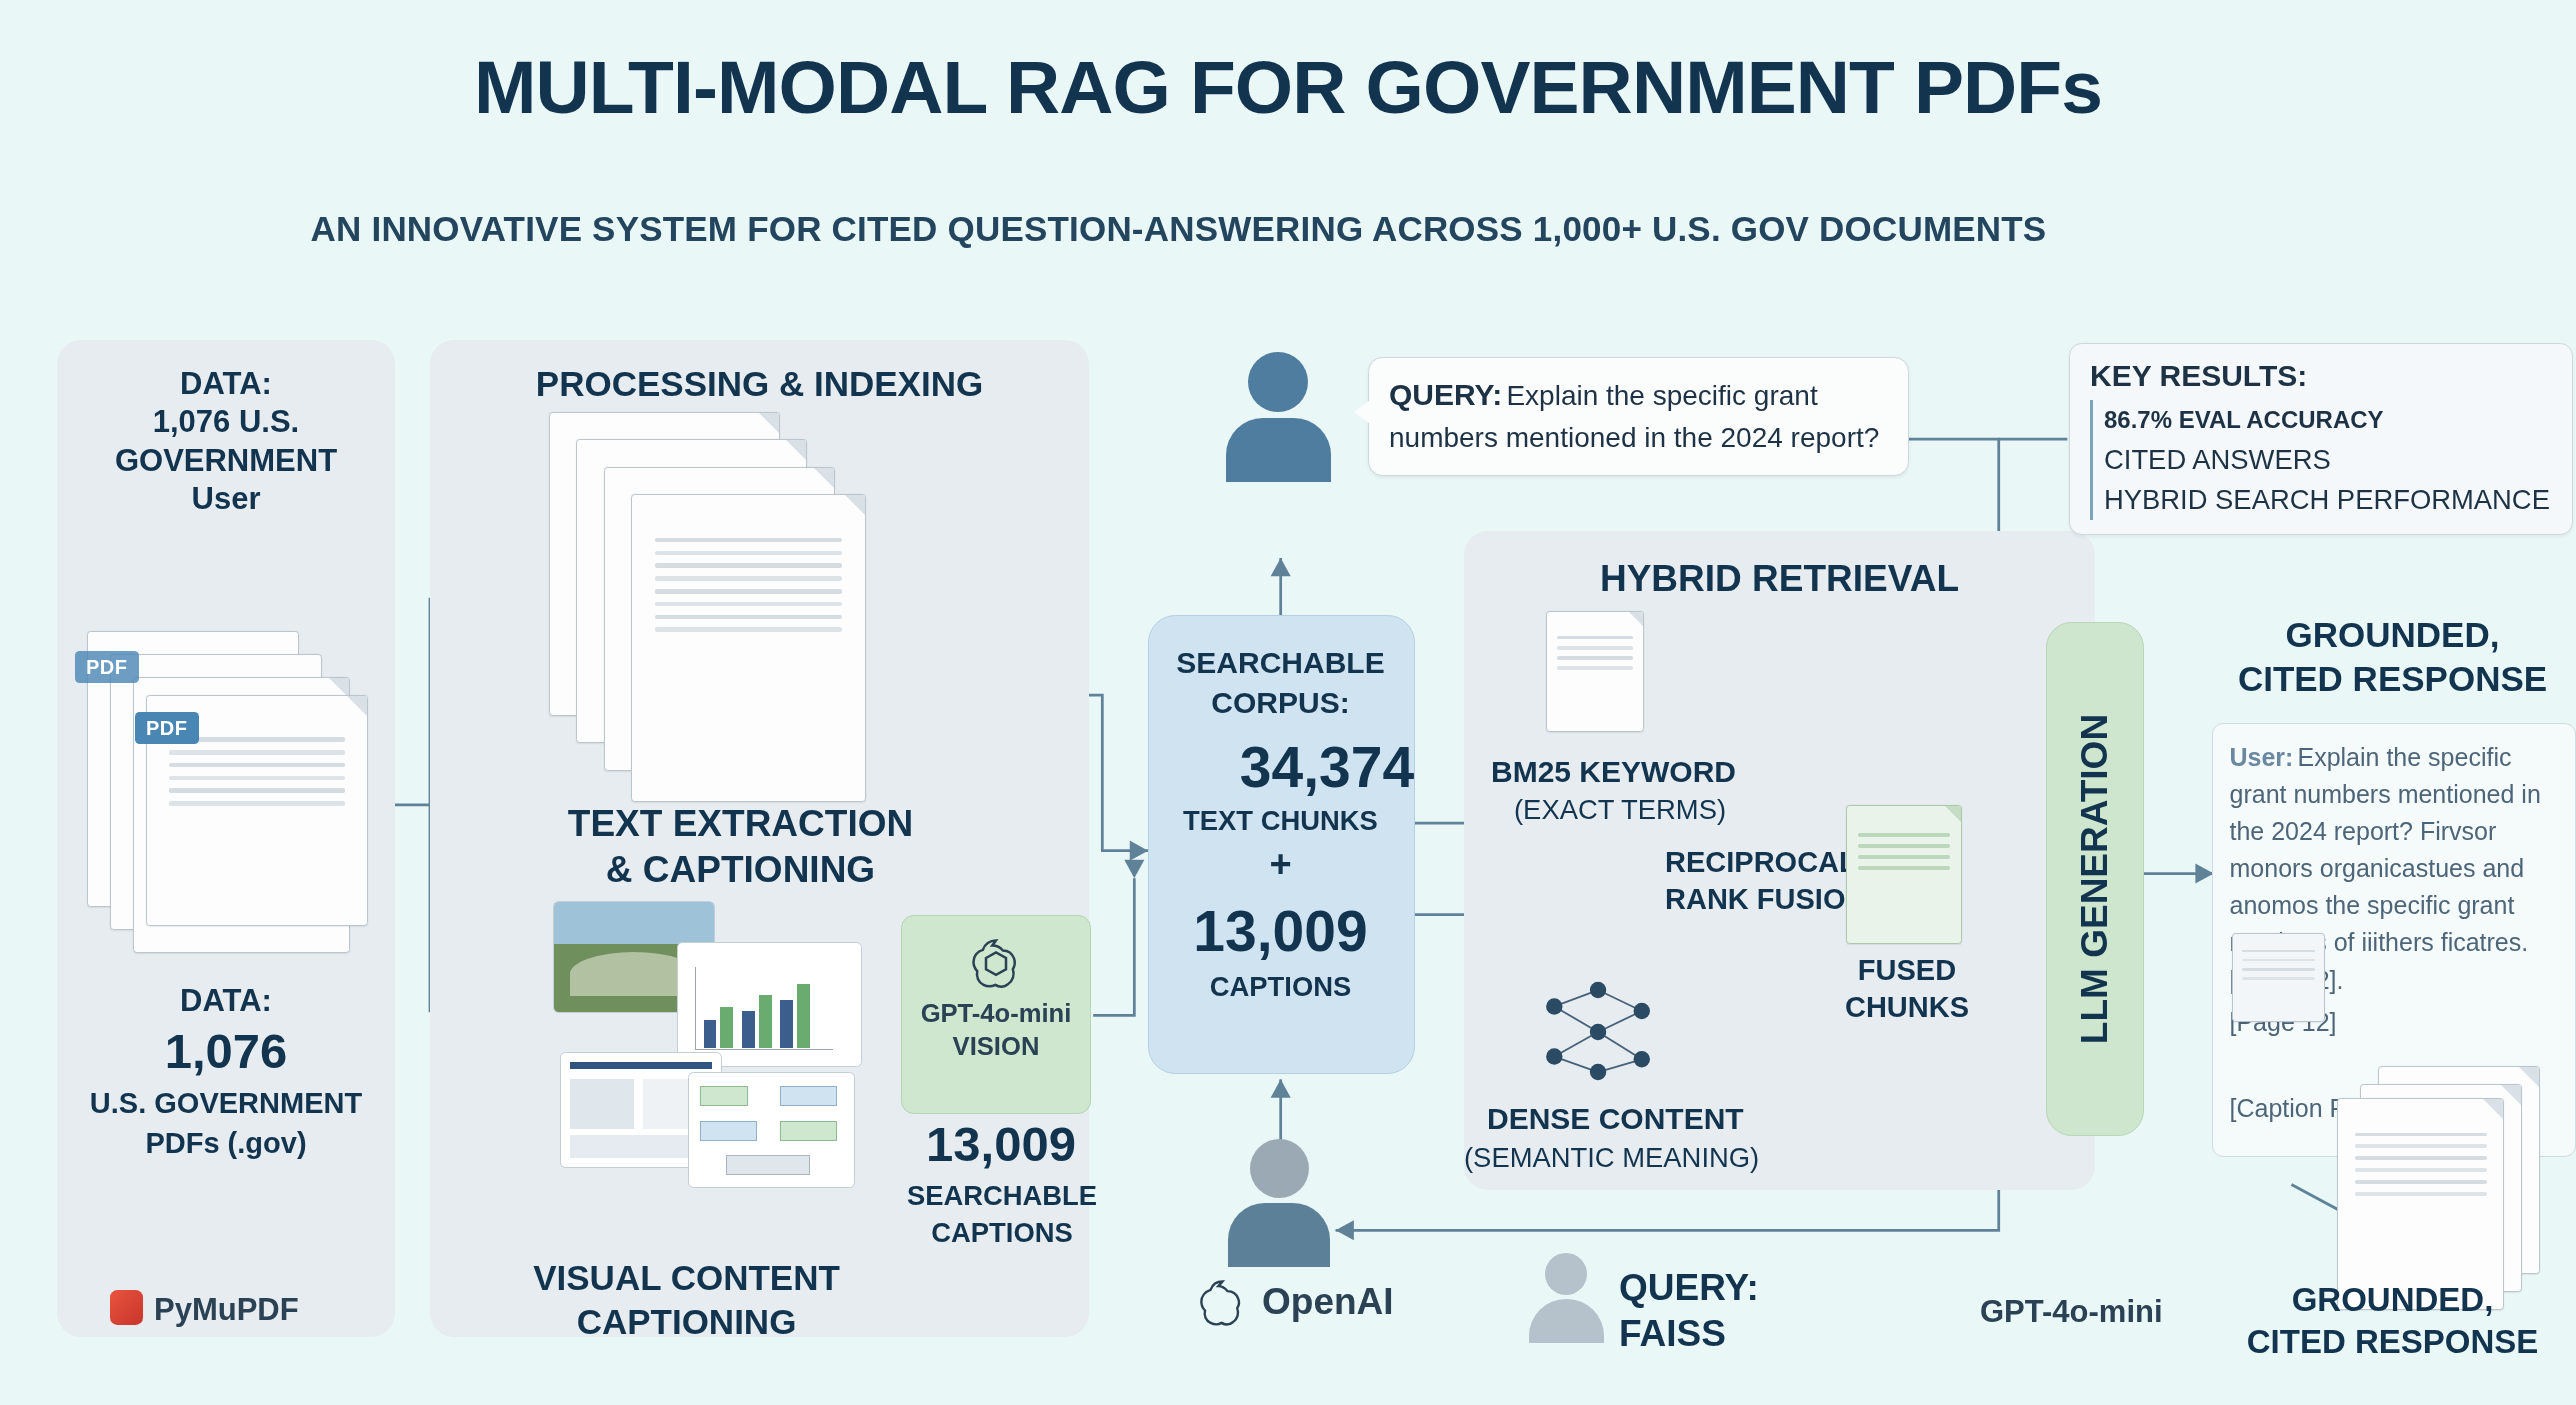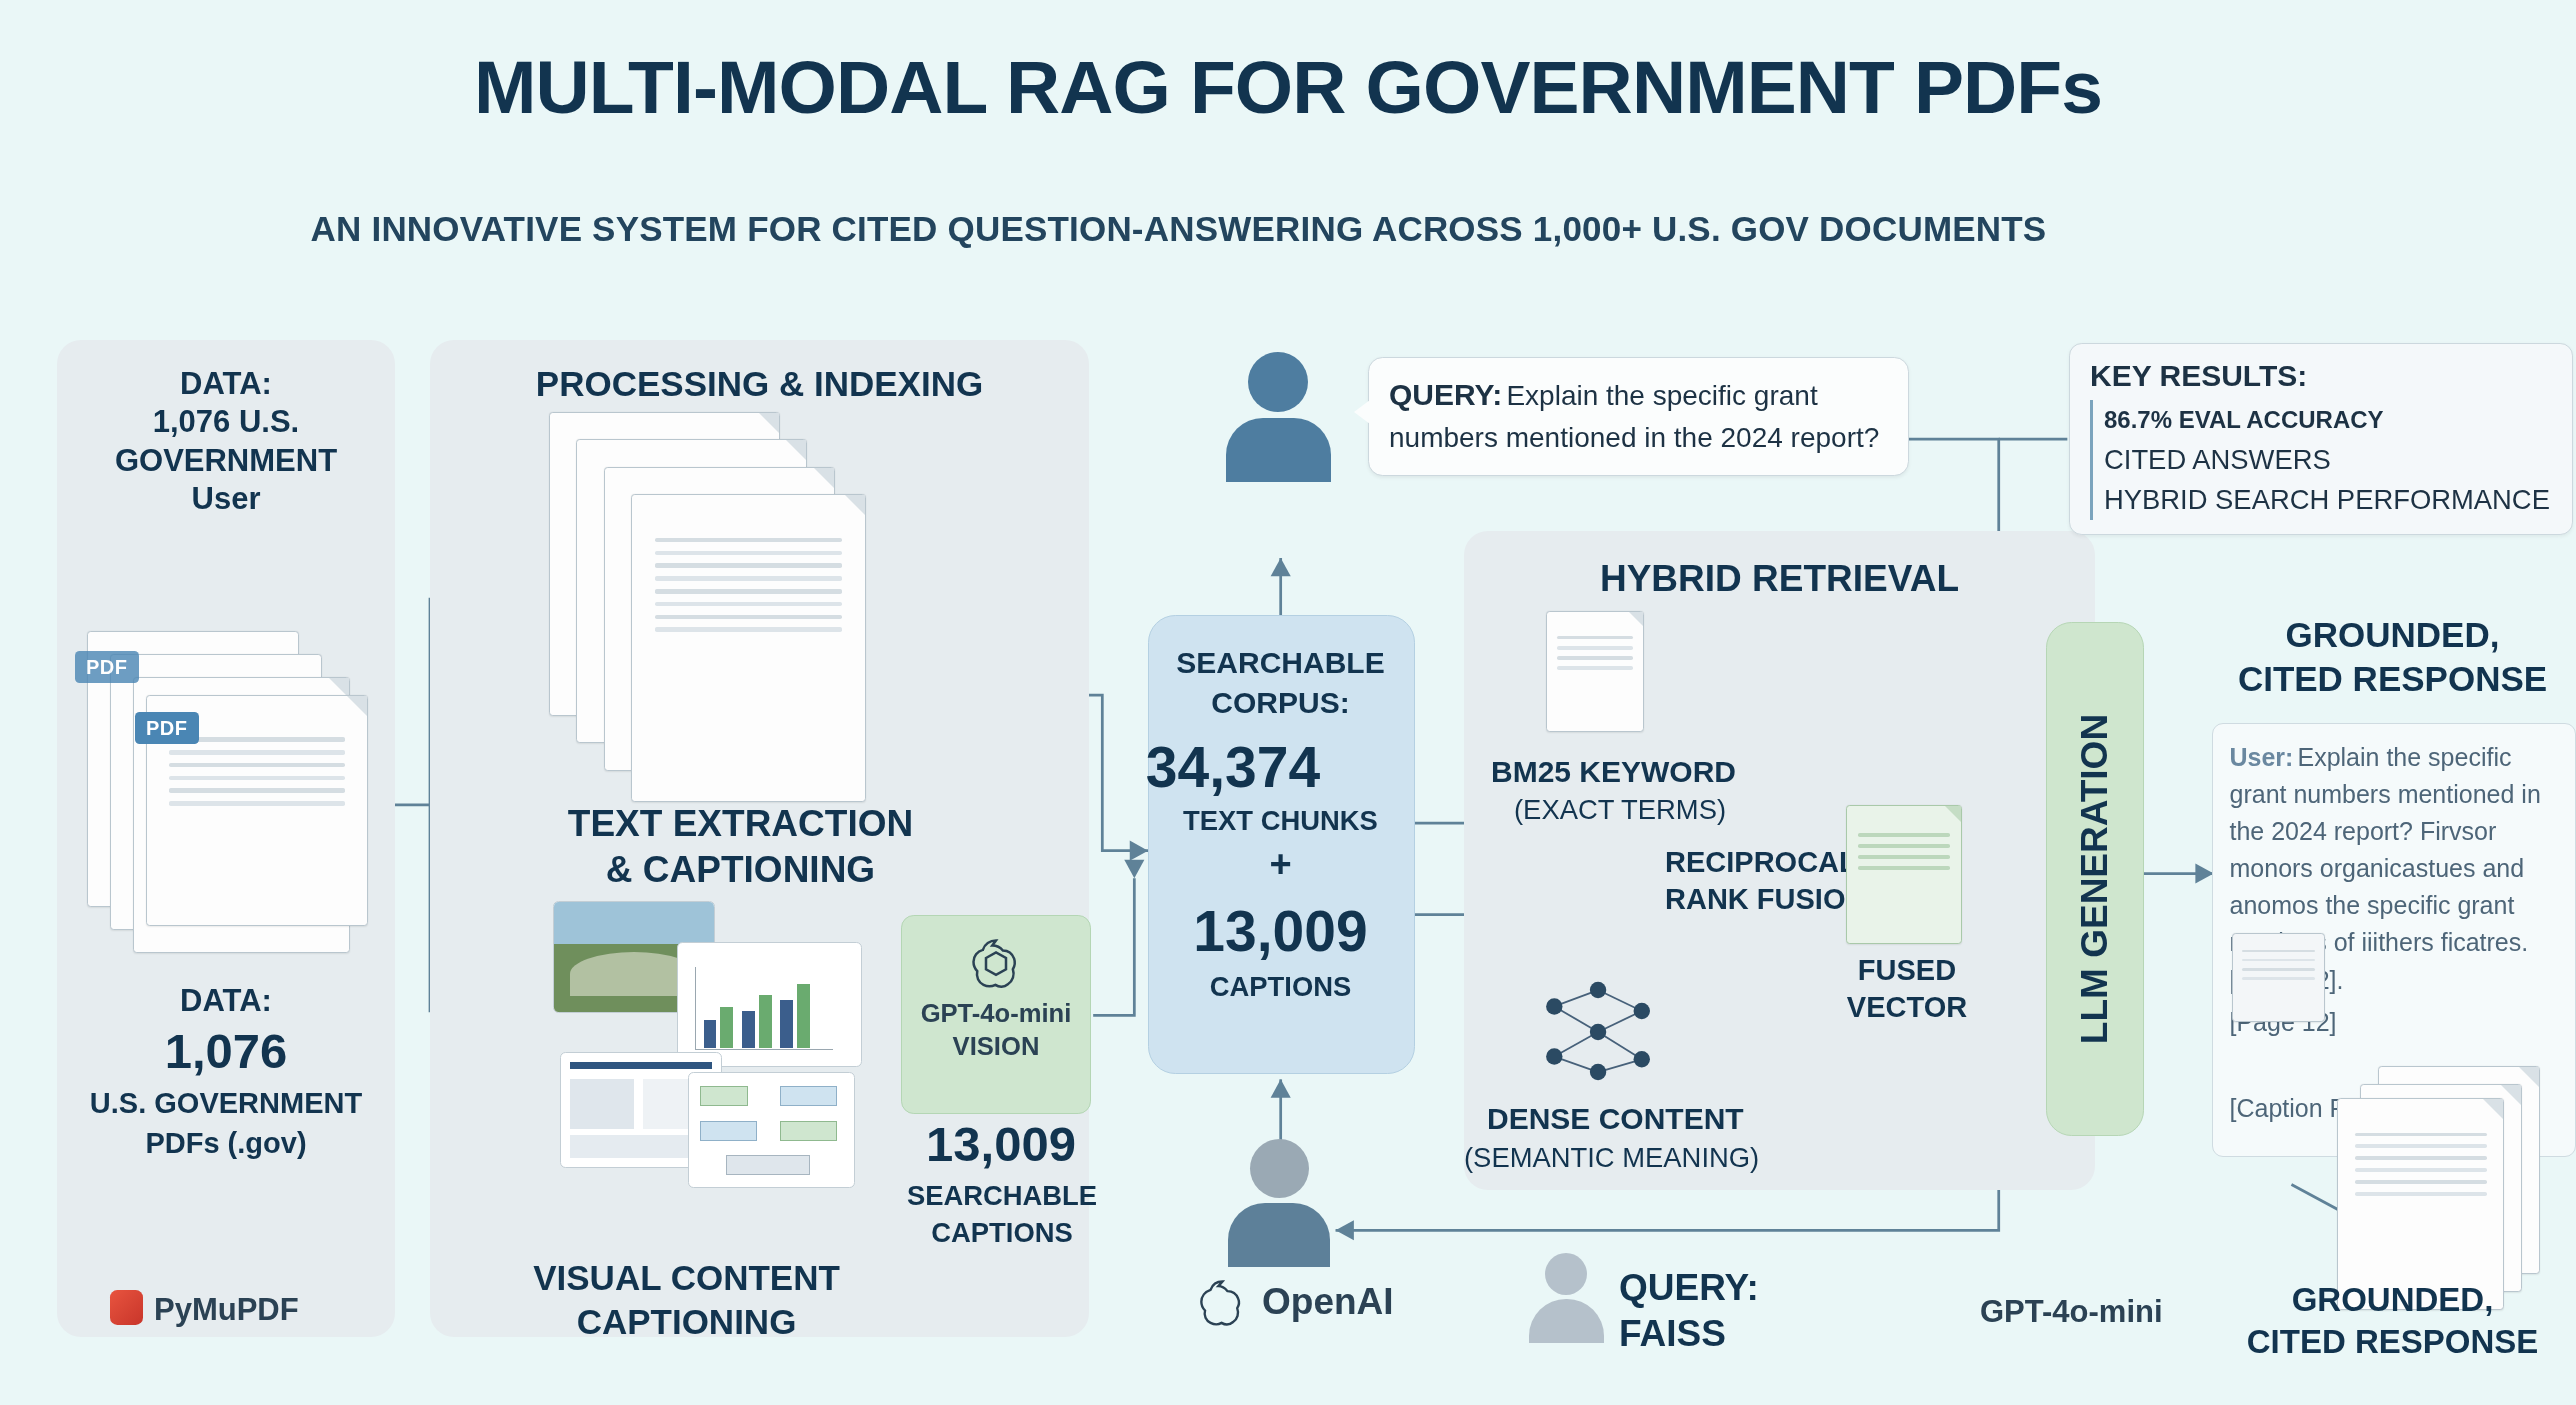--- a/index.html
+++ b/index.html
@@ -265,21 +265,21 @@
   <div class="txt b ctr" style="left:896px;top:1116px;width:210px;font-size:49px;">13,009</div>
   <div class="txt b ctr" style="left:892px;top:1180px;width:220px;font-size:27.4px;">SEARCHABLE</div>
   <div class="txt b ctr" style="left:892px;top:1217px;width:220px;font-size:27.4px;">CAPTIONS</div>
 
   <div class="txt b ctr" style="left:485px;top:1258px;width:403px;font-size:35px;">VISUAL CONTENT</div>
   <div class="txt b ctr" style="left:485px;top:1302px;width:403px;font-size:35px;">CAPTIONING</div>
 
   <div class="corpus" style="left:1148px;top:615px;width:265px;height:457px;"></div>
   <div class="txt b ctr" style="left:1148px;top:646px;width:265px;font-size:30px;">SEARCHABLE</div>
   <div class="txt b ctr" style="left:1148px;top:686px;width:265px;font-size:30px;">CORPUS:</div>
-  <div class="txt b ctr" style="left:1090px;top:734px;width:286px;font-size:57px;">34,374</div>
+  <div class="txt b ctr" style="left:1184px;top:734px;width:286px;font-size:57px;">34,374</div>
   <div class="txt b ctr" style="left:1148px;top:805px;width:265px;font-size:27.4px;">TEXT CHUNKS</div>
   <div class="txt b ctr" style="left:1148px;top:843px;width:265px;font-size:38px;">+</div>
   <div class="txt b ctr" style="left:1148px;top:898px;width:265px;font-size:57px;">13,009</div>
   <div class="txt b ctr" style="left:1148px;top:971px;width:265px;font-size:27.4px;">CAPTIONS</div>
 
   <div class="panel" style="left:1464px;top:531px;width:631px;height:659px;"></div>
   <div class="txt b ctr" style="left:1464px;top:558px;width:631px;font-size:37px;">HYBRID RETRIEVAL</div>
 
   <div class="doc" style="left:1546px;top:611px;width:96px;height:119px;">
     <span class="fold" style="border-left-width:14.6px;border-top-width:14.6px;"></span>
@@ -323,21 +323,21 @@
   <div class="doc" style="left:1846px;top:805px;width:114px;height:137px;background:#e9f3e9;border-color:#a9c9a9;">
     <span class="fold" style="border-left-width:16.5px;border-top-width:16.5px;border-top-color:#c5ddc5;"></span>
     <span class="lines" style="top:20%;">
       <i style="background:#bcd7bc;height:3.7px;margin-bottom:7.3px;"></i>
       <i style="background:#bcd7bc;height:3.7px;margin-bottom:7.3px;"></i>
       <i style="background:#bcd7bc;height:3.7px;margin-bottom:7.3px;"></i>
       <i style="background:#bcd7bc;height:3.7px;margin-bottom:7.3px;"></i>
     </span>
   </div>
   <div class="txt b ctr" style="left:1820px;top:954px;width:174px;font-size:29px;">FUSED</div>
-  <div class="txt b ctr" style="left:1820px;top:991px;width:174px;font-size:29px;">VECTOR</div>
+  <div class="txt b ctr" style="left:1820px;top:991px;width:174px;font-size:29px;">CHUNKS</div>
 
   <div class="llmbar" style="left:2046px;top:622px;width:96px;height:512px;">
     <span>LLM GENERATION</span>
   </div>
   <div class="txt b" style="left:1980px;top:1294px;font-size:31px;color:#2b4254;">GPT-4o-mini</div>
 
   <div style="position:absolute;left:1217px;top:352px;width:123px;height:133px;">
     <div class="personhead" style="left:31px;top:0;width:60px;height:60px;background:#4e7da0;"></div>
     <div class="personbody" style="left:9.1px;top:66px;width:105px;height:64px;background:#4e7da0;"></div>
   </div>

